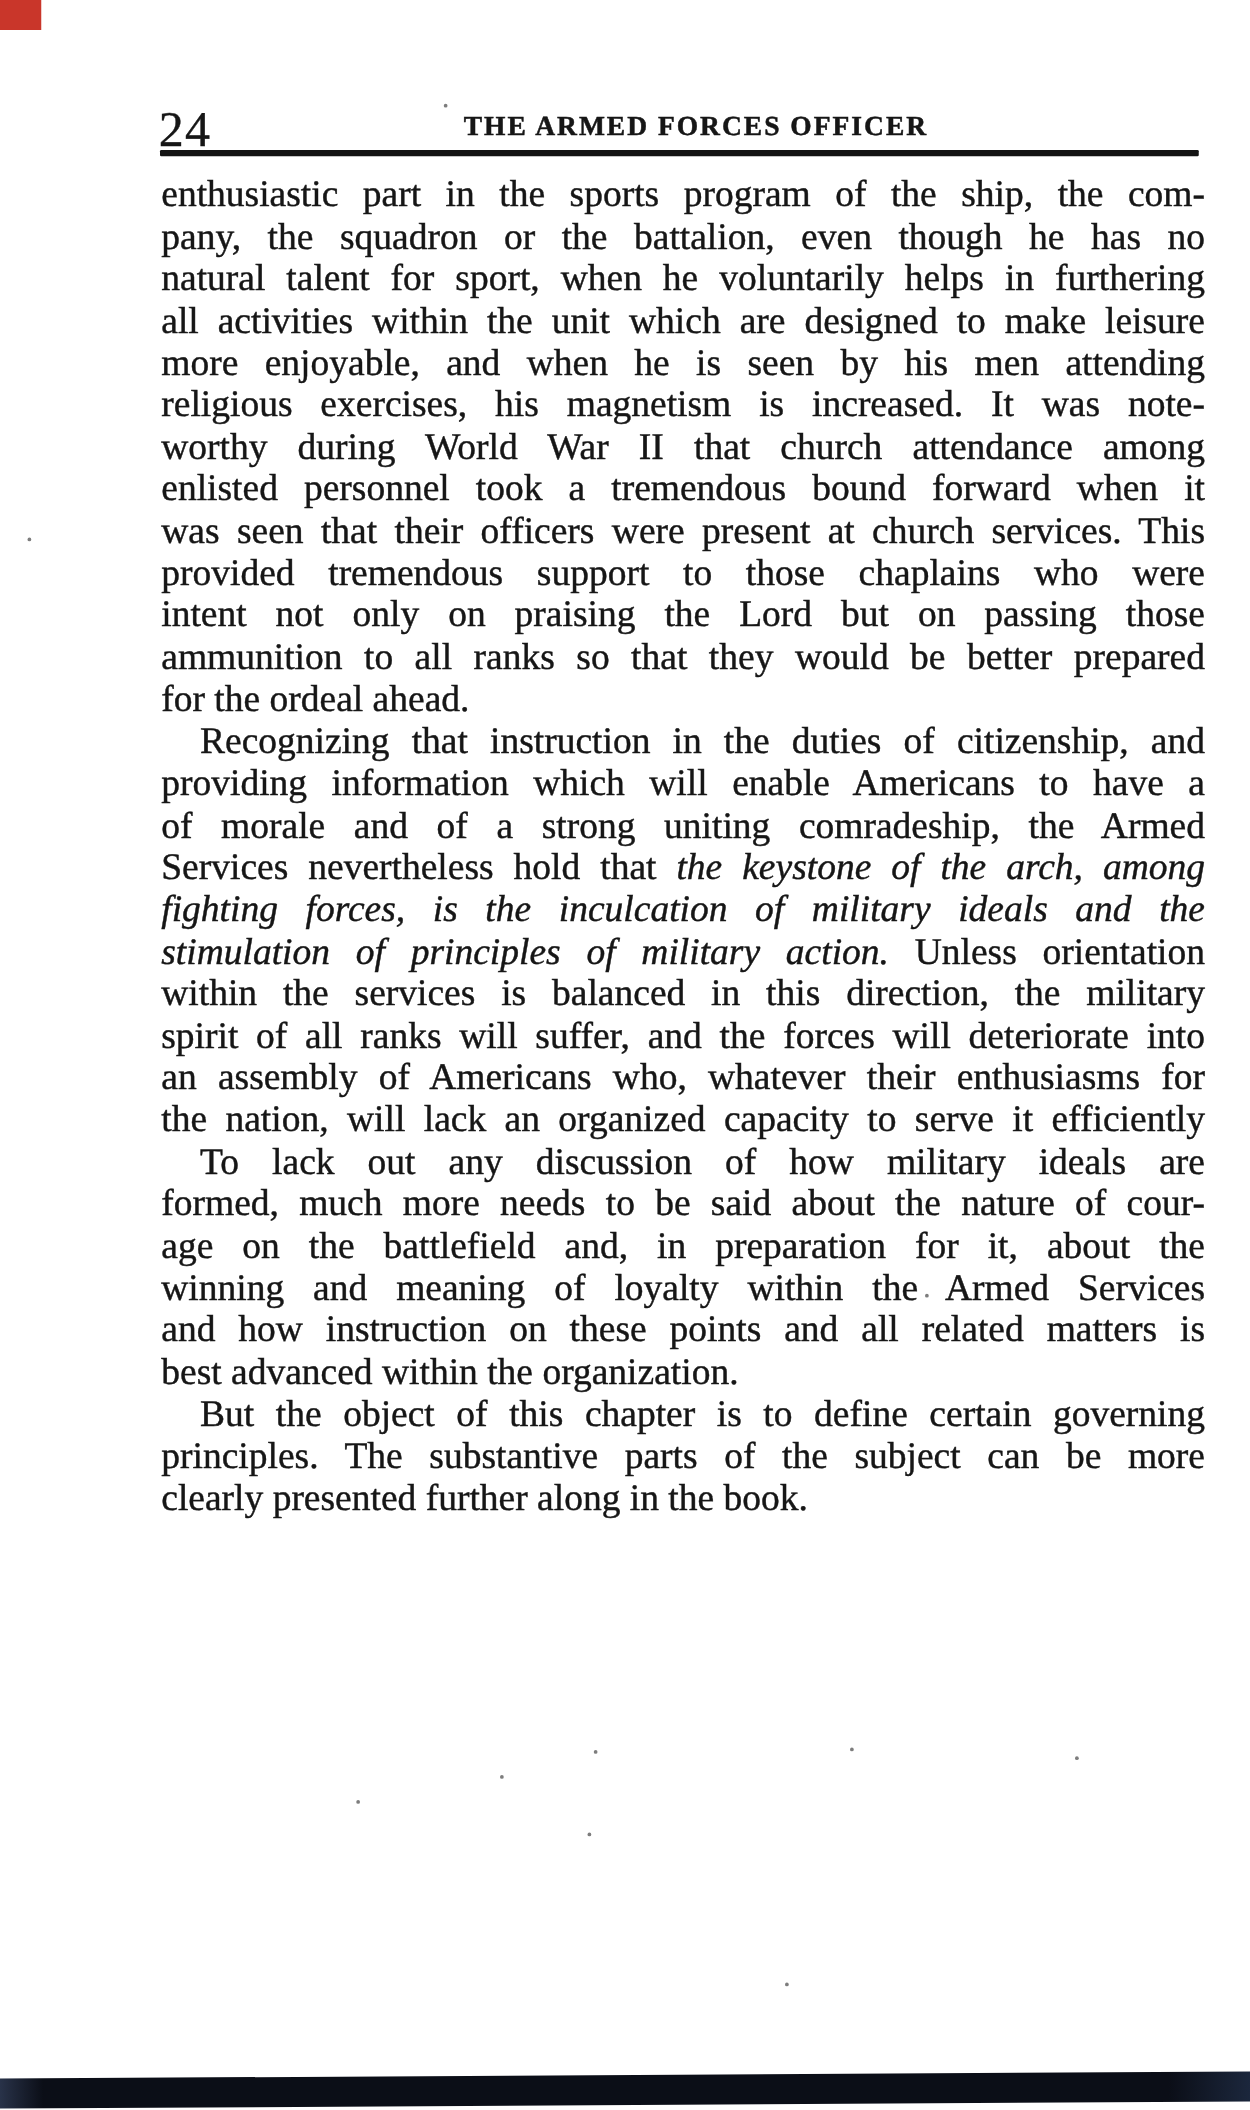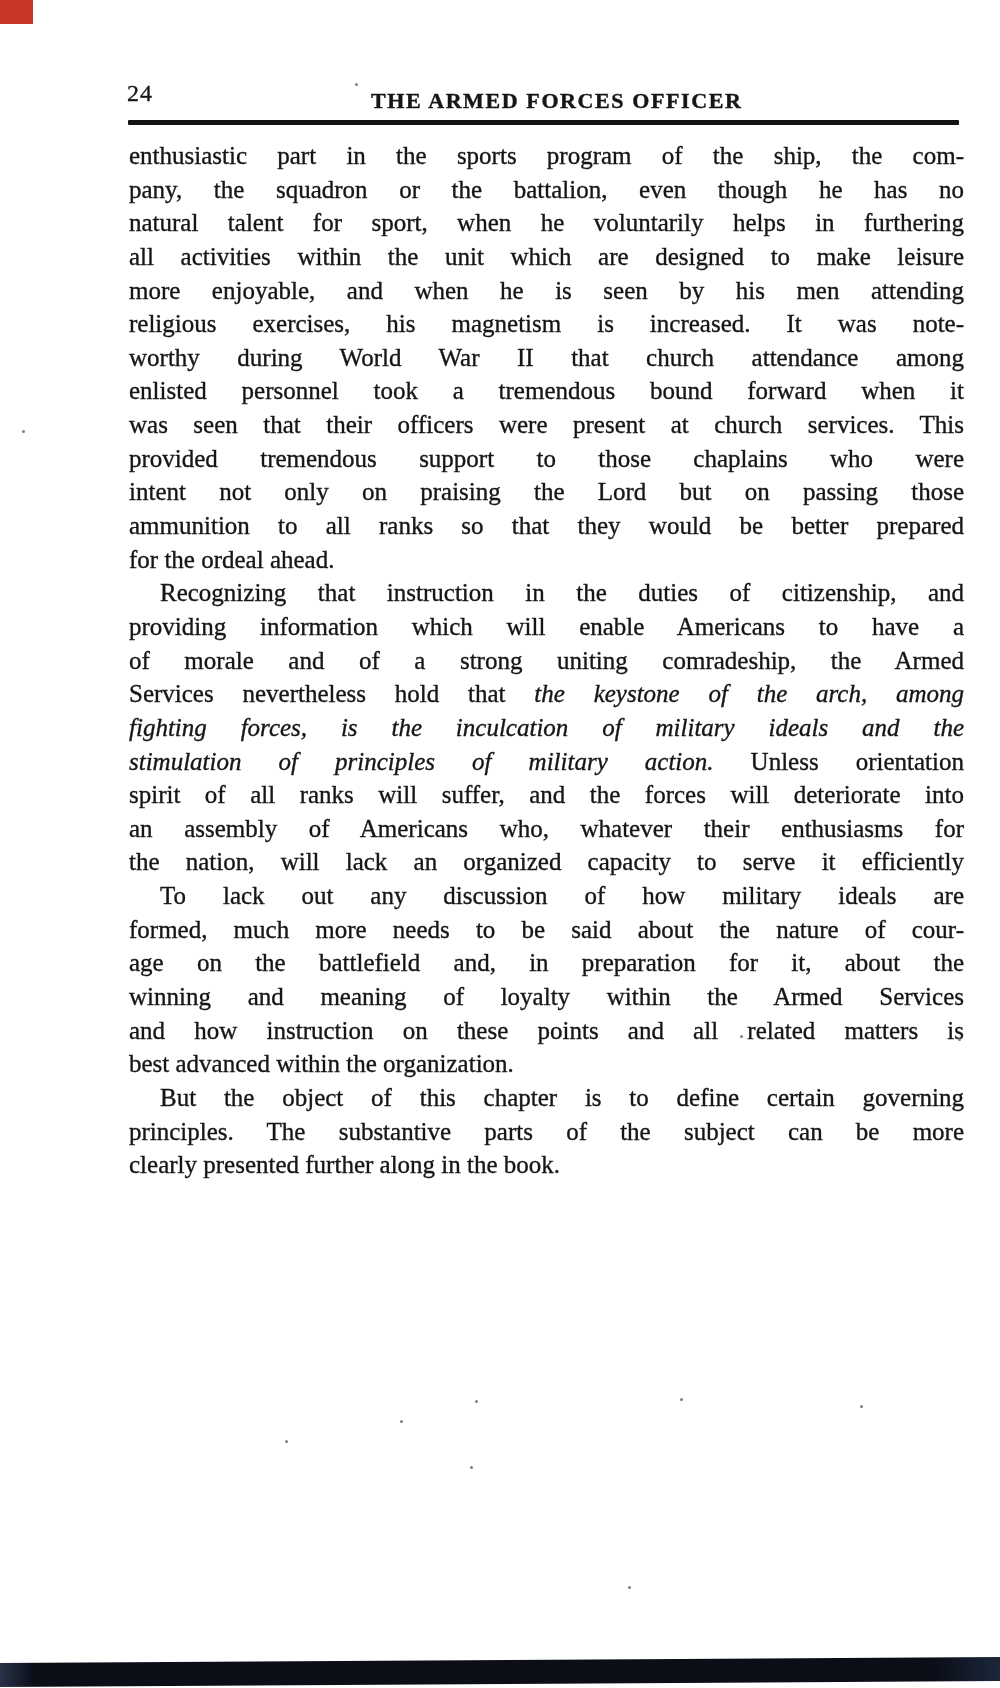--- a/index.html
+++ b/index.html
@@ -18,21 +18,21 @@
   .corner-mark {
     position: absolute;
     left: 0; top: 0;
     width: 33px; height: 24px;
   }
 
   
   .pagenum {
     position: absolute;
     left: 127px; top: 80px;
-    font-size: 24px;
+    font-size: 40px;
     letter-spacing: 1px;
     -webkit-text-stroke: 0.3px #161616;
   }
   .title {
     position: absolute;
     left: 371px; top: 88px;
     font-size: 22px;
     font-weight: bold;
     letter-spacing: 1.6px;
     white-space: nowrap;
@@ -45,21 +45,21 @@
     width: 831px; height: 5px;
     background: #131313;
     border-radius: 1px;
   }
 
   
   .body-block {
     position: absolute;
     left: 129px; top: 139px;
     width: 835px;
-    font-size: 25px;
+    font-size: 30px;
     -webkit-text-stroke: 0.35px #161616;
   }
   .line {
     height: 33.65px;
     line-height: 33.65px;
     text-align: justify;
     text-align-last: justify;
     overflow: visible;
   }
   .line.last { text-align-last: left; }
@@ -111,20 +111,21 @@
         <div class="line"><span>ammunition to all ranks so that they would be better prepared</span></div>
         <div class="line last"><span>for the ordeal ahead.</span></div>
       </div>
       <div>
         <div class="line indent"><span>Recognizing that instruction in the duties of citizenship, and</span></div>
         <div class="line"><span>providing information which will enable Americans to have a</span></div>
         <div class="line"><span>of morale and of a strong uniting comradeship, the Armed</span></div>
         <div class="line"><span>Services nevertheless hold that </span><span class="it">the keystone of the arch, among</span></div>
         <div class="line"><span class="it">fighting forces, is the inculcation of military ideals and the</span></div>
         <div class="line"><span class="it">stimulation of principles of military action.</span><span> Unless orientation</span></div>
+        <div class="line"><span>within the services is balanced in this direction, the military</span></div>
         <div class="line"><span>spirit of all ranks will suffer, and the forces will deteriorate into</span></div>
         <div class="line"><span>an assembly of Americans who, whatever their enthusiasms for</span></div>
         <div class="line"><span>the nation, will lack an organized capacity to serve it efficiently</span></div>
       </div>
       <div>
         <div class="line indent"><span>To lack out any discussion of how military ideals are</span></div>
         <div class="line"><span>formed, much more needs to be said about the nature of cour-</span></div>
         <div class="line"><span>age on the battlefield and, in preparation for it, about the</span></div>
         <div class="line"><span>winning and meaning of loyalty within the Armed Services</span></div>
         <div class="line"><span>and how instruction on these points and all related matters is</span></div>

